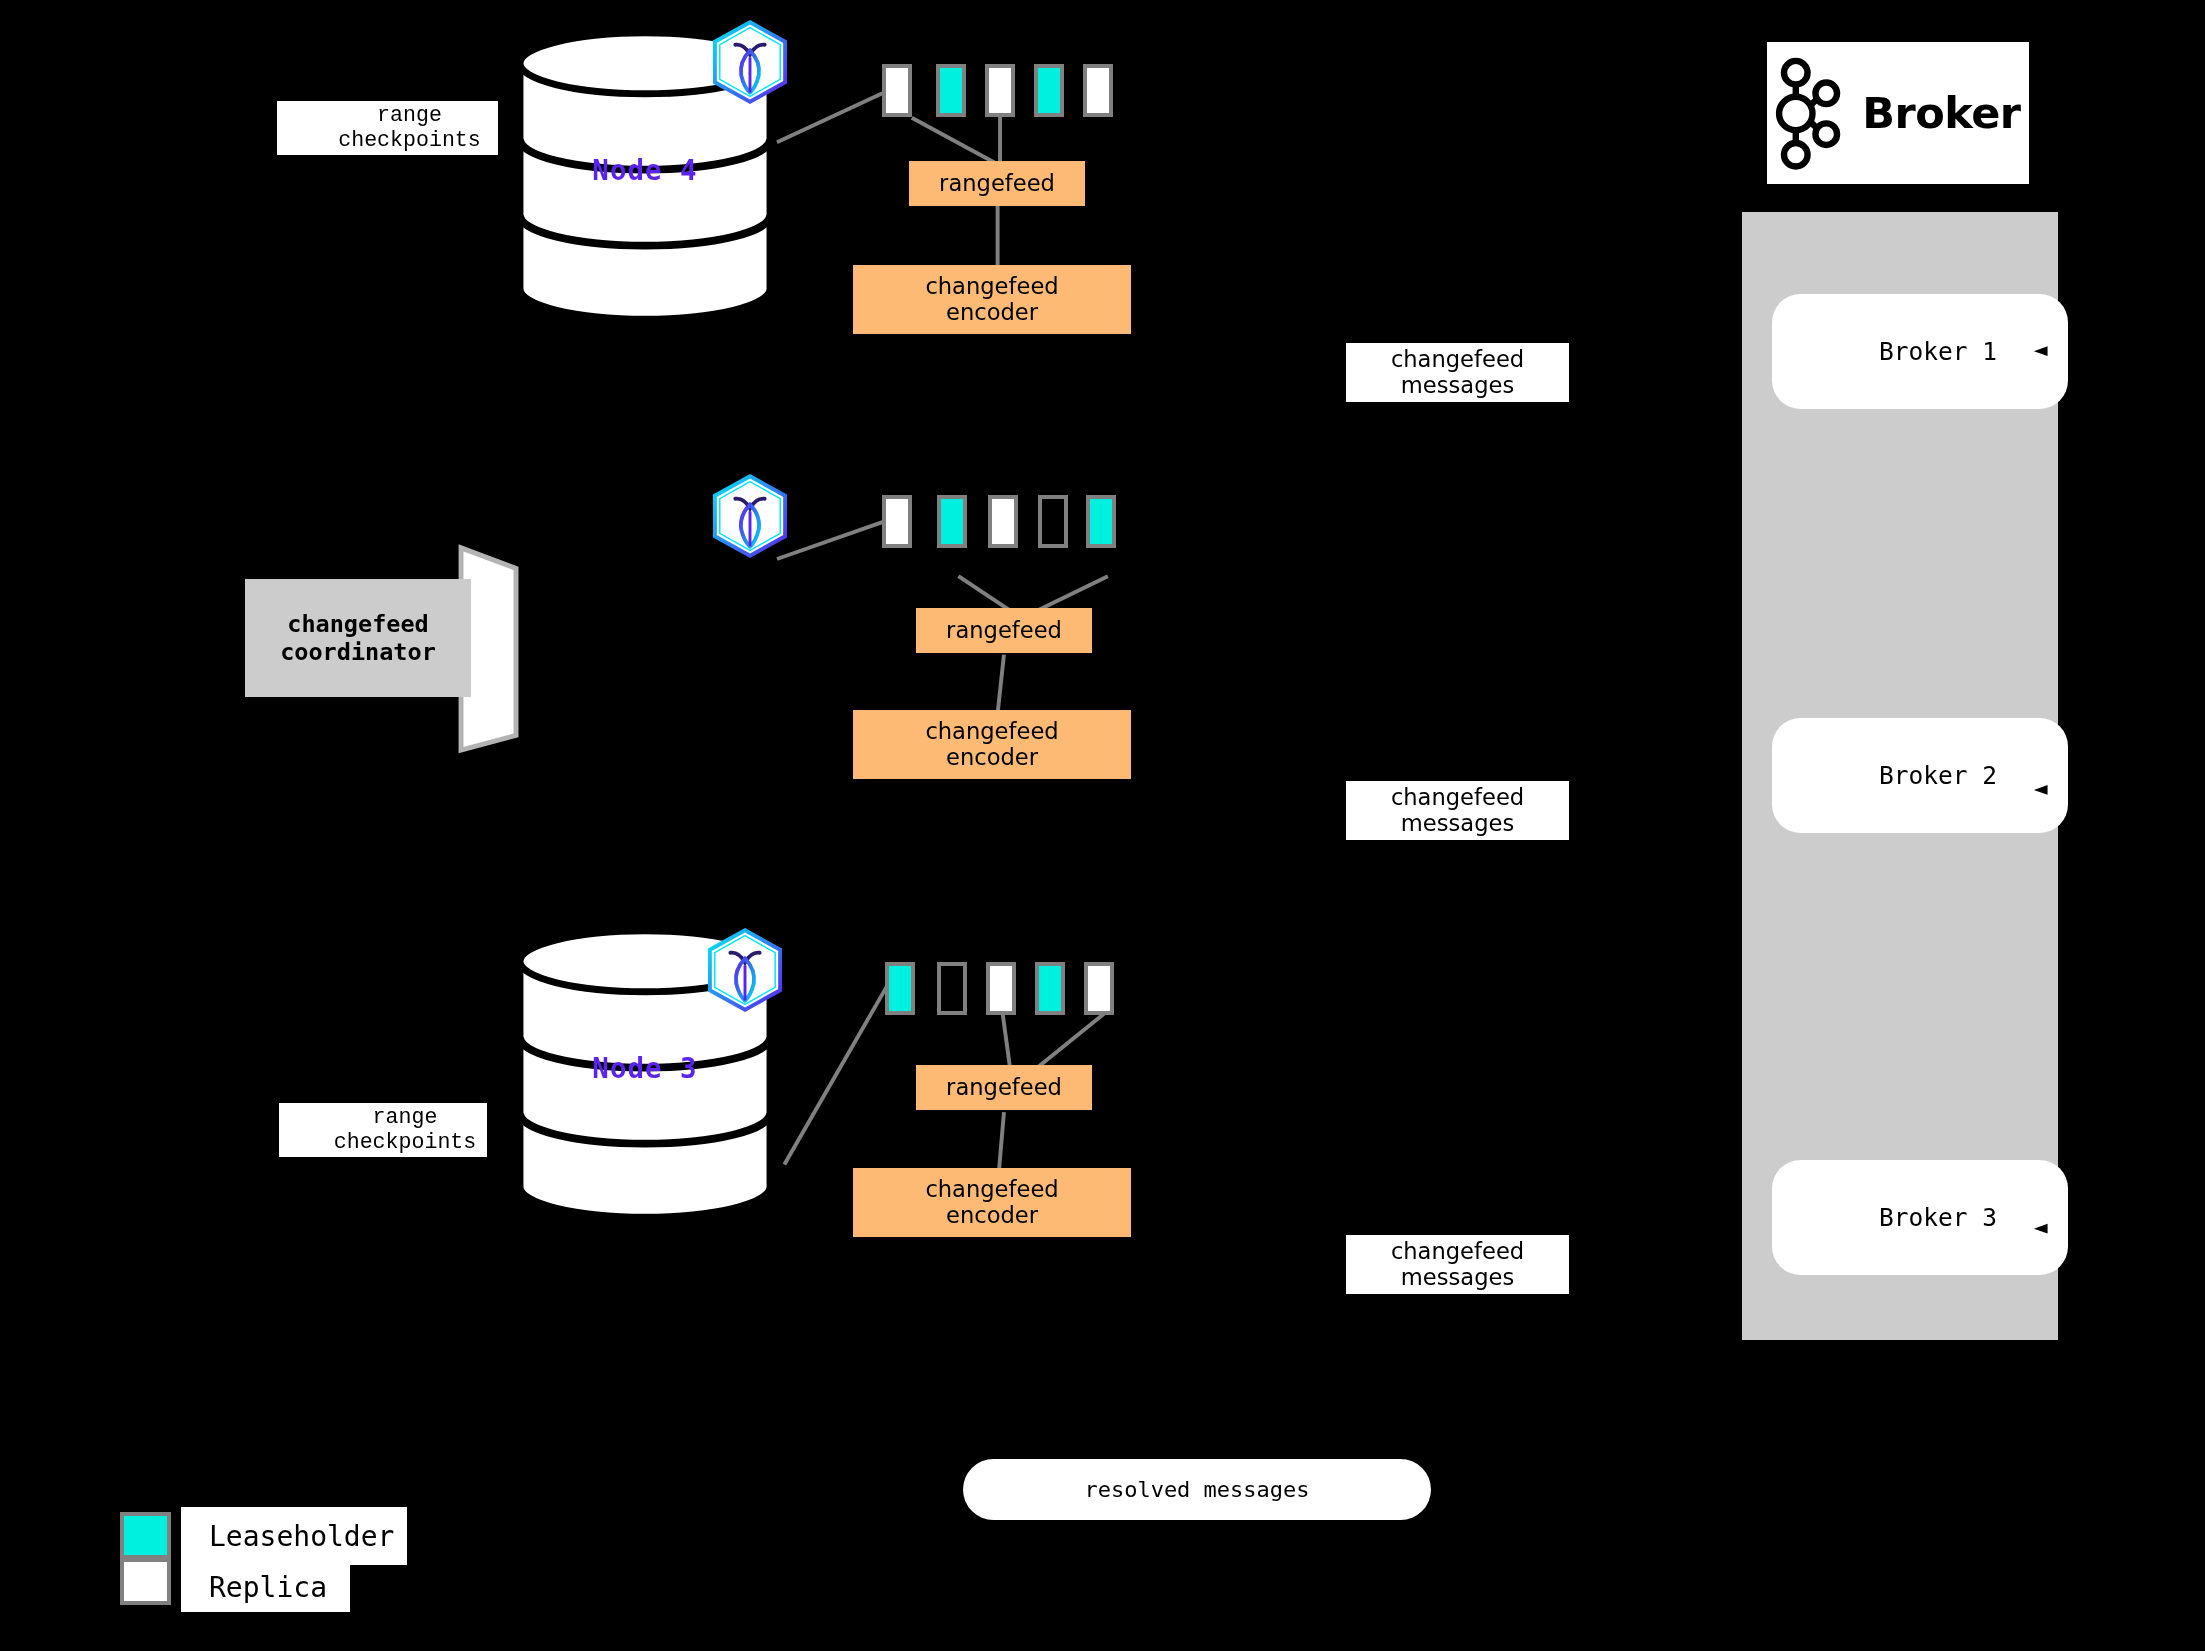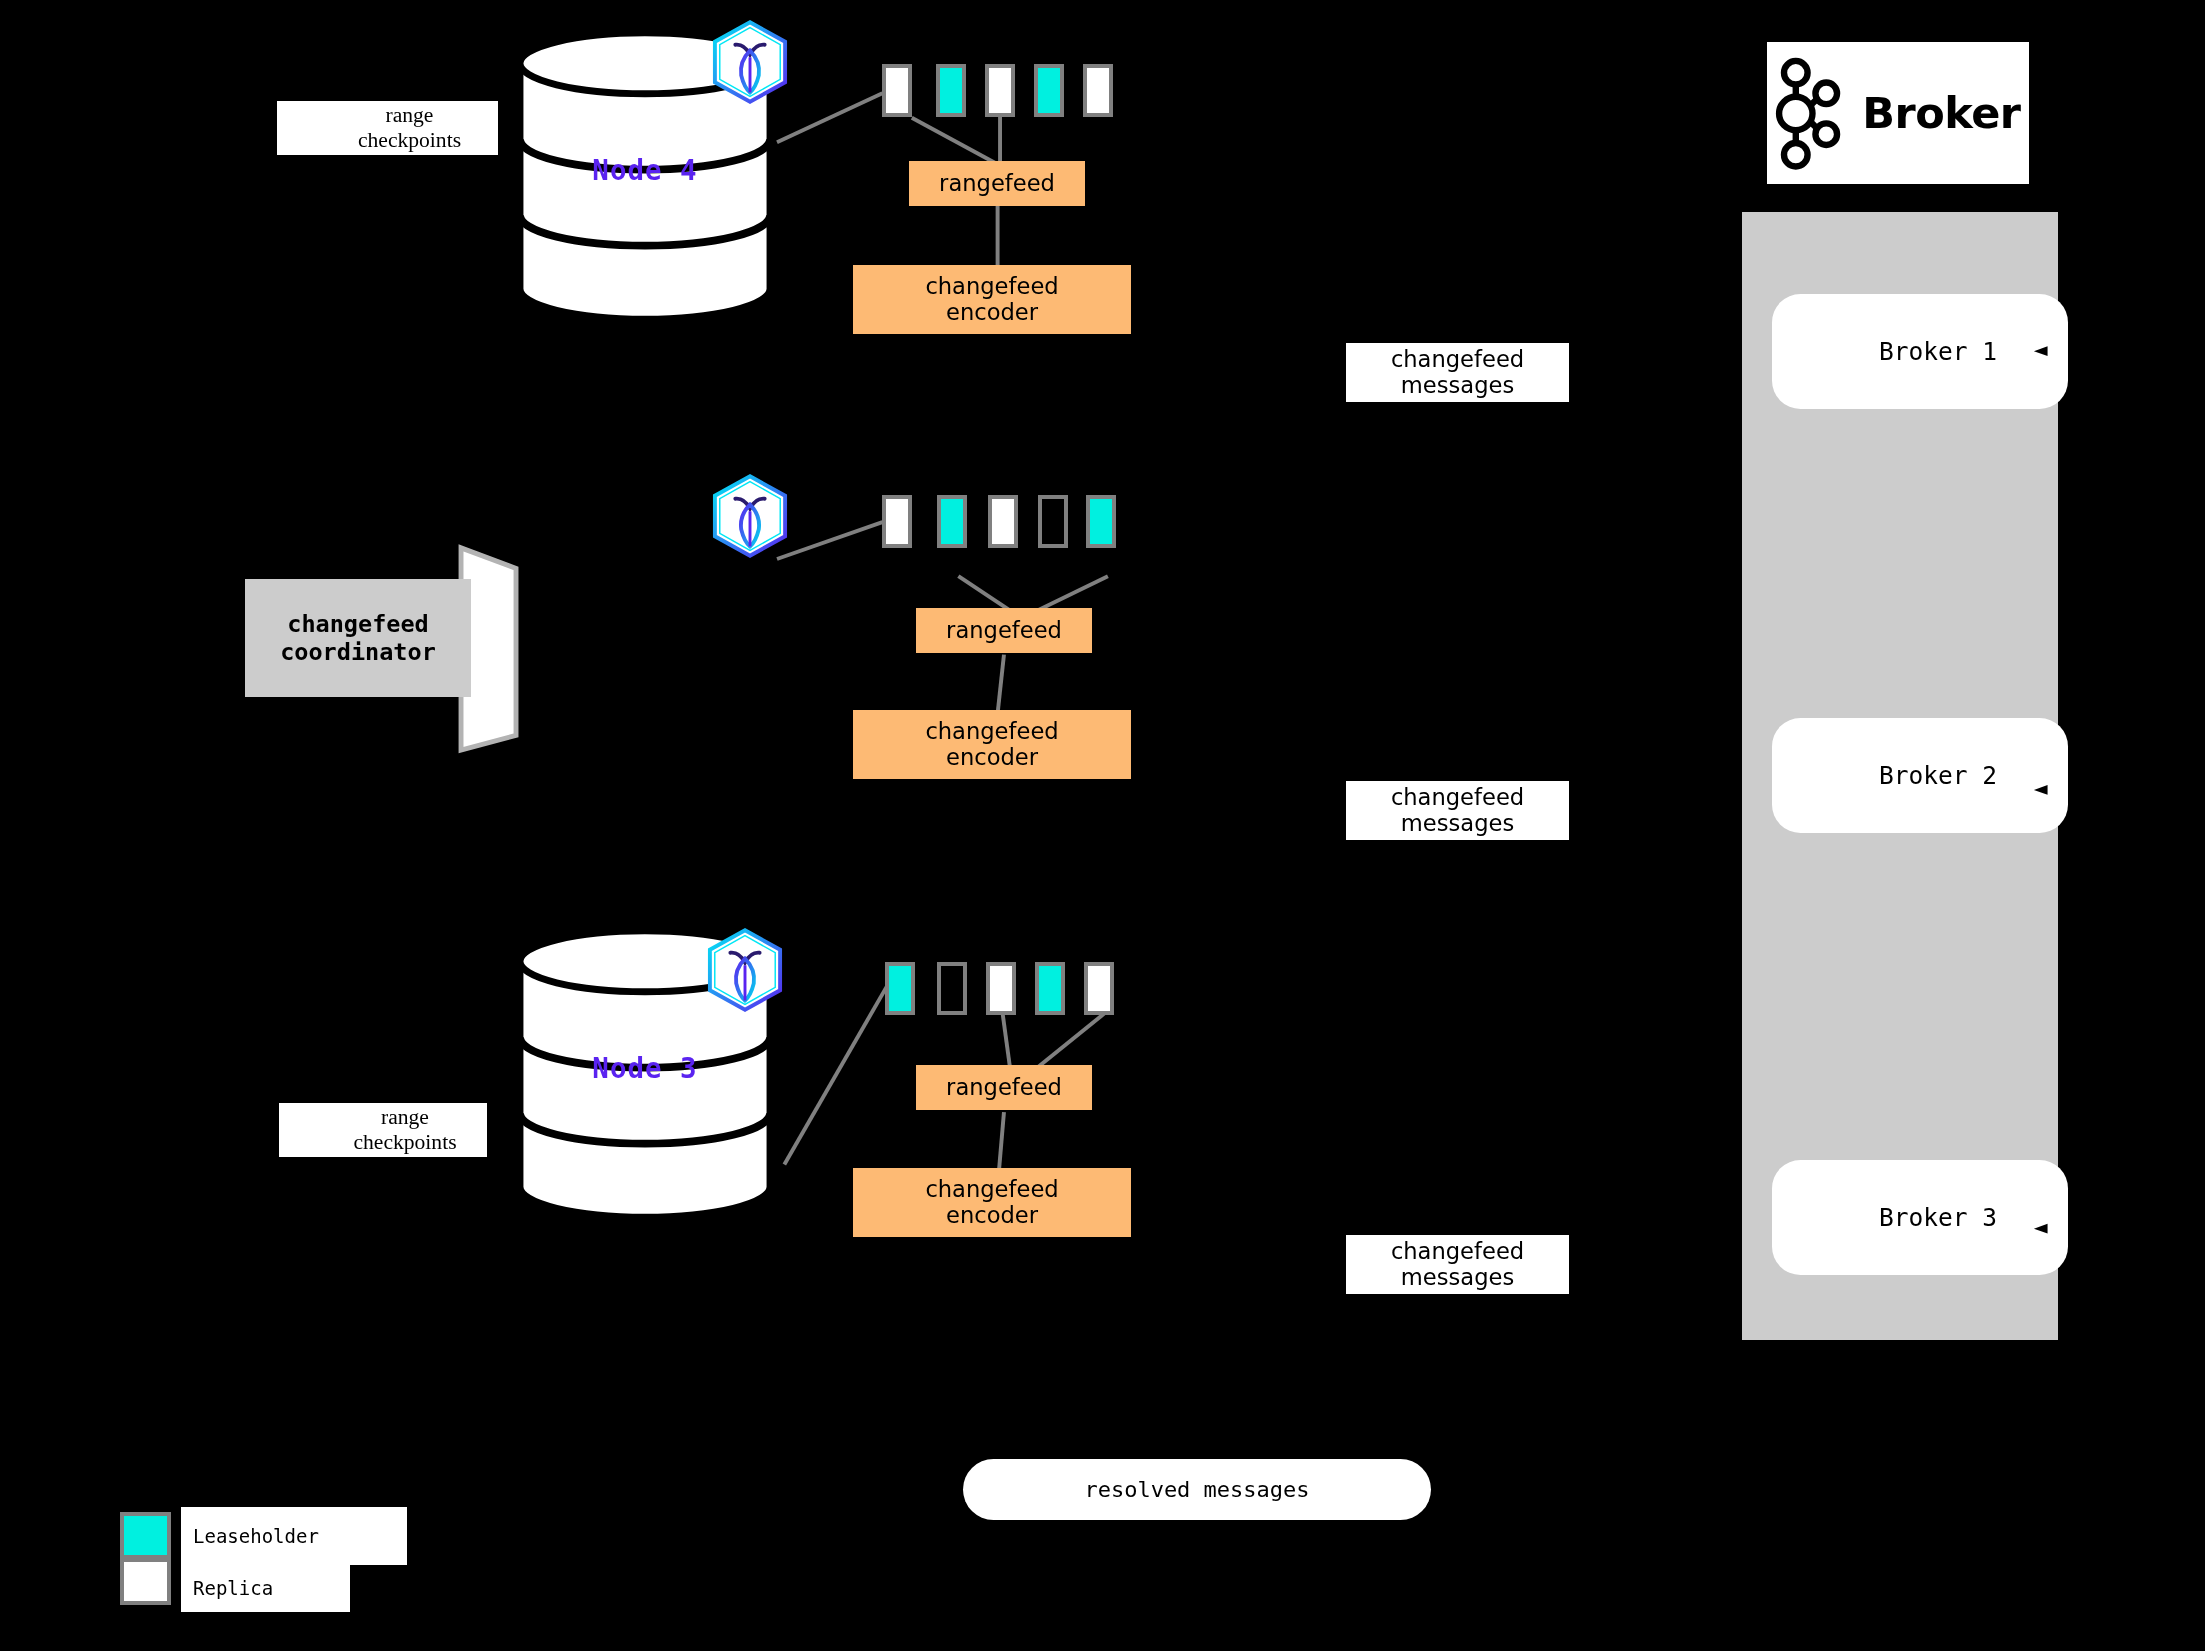--- a/index.html
+++ b/index.html
@@ -76,21 +76,21 @@
     font-size: 22.6px;
     line-height: 1.15;
     display: flex;
     align-items: center;
     justify-content: center;
     text-align: center;
     white-space: pre-line;
     box-sizing: border-box;
   }
   .white-label.mono {
-    font-family: Liberation Serif, serif;
+    font-family: Liberation Mono, monospace;
     font-size: 21.6px;
     padding-left: 44px;
   }
 
   
   .coord-box {
     position: absolute;
     background: #CCCCCC;
     color: #000000;
     font-family: "DejaVu Sans Mono", monospace;
@@ -156,24 +156,24 @@
     width: 51px;
     height: 47px;
     border: 4.4px solid #808080;
     box-sizing: border-box;
   }
   .legend-text {
     position: absolute;
     background: #FFFFFF;
     color: #000000;
     font-family: "DejaVu Sans Mono", monospace;
-    font-size: 19px;
-    display: flex;
-    align-items: center;
-    padding-left: 12px;
+    font-size: 28px;
+    display: flex;
+    align-items: center;
+    padding-left: 28px;
     box-sizing: border-box;
   }
 
   
   #wires { position: absolute; left: 0; top: 0; width: 2205px; height: 1652px; pointer-events: none; }
 </style>
 </head>
 <body>
 
 <div id="stage">

